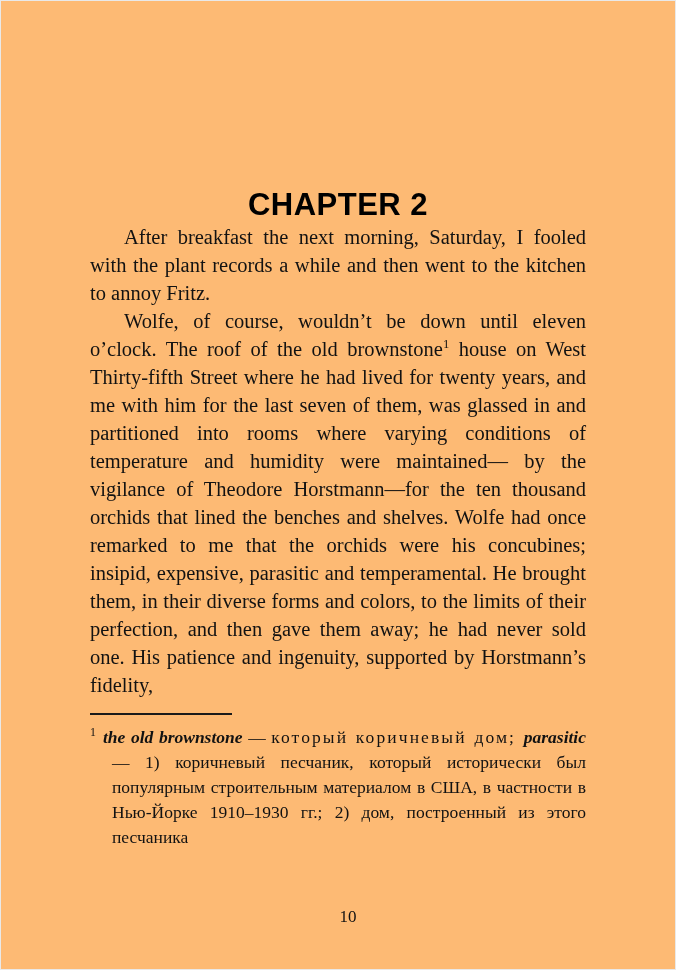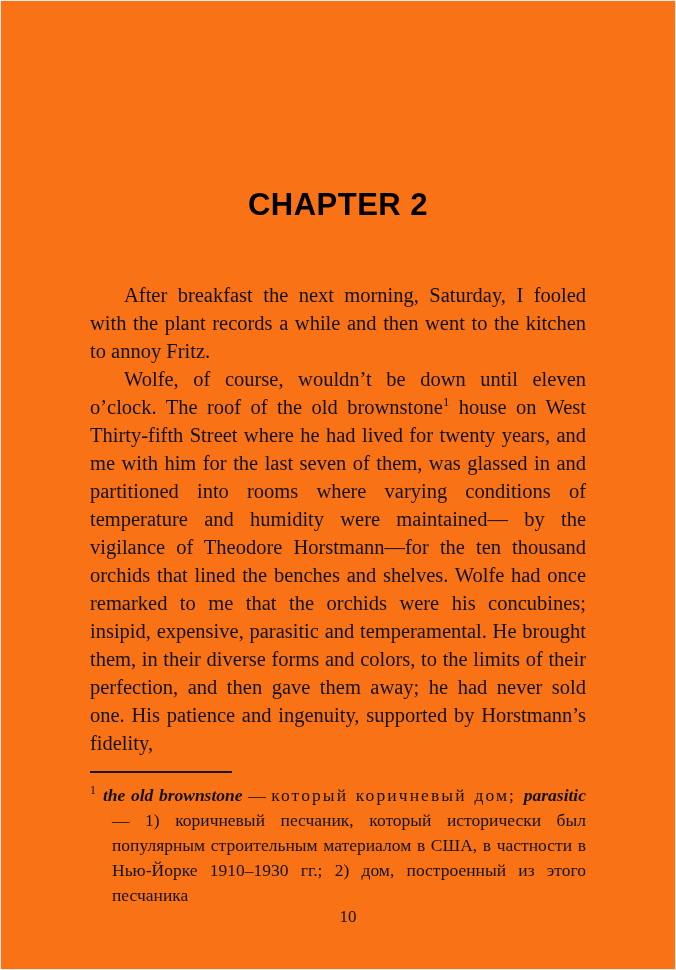--- a/index.html
+++ b/index.html
@@ -5,41 +5,40 @@
     html, body {
       margin: 0;
       padding: 0;
       background: #ffffff;
     }
     .page {
       position: relative;
       width: 676px;
       height: 970px;
       margin: 0 auto;
-      background: #f97316;
+      background: #fdba74;
       box-sizing: border-box;
       border: 1px solid #e9e9e9;
       color: #121212;
       font-family: "Liberation Serif", serif;
       overflow: hidden;
     }
     .content {
       padding: 0 89px;
     }
     .chapter-title {
       padding-top: 186px;
       text-align: center;
       font-family: "Liberation Sans", sans-serif;
       font-weight: 700;
       font-size: 31px;
       letter-spacing: 0.5px;
       color: #000000;
     }
     .body-text {
-      margin-top: 58px;
       font-size: 20.5px;
       line-height: 28px;
       text-align: justify;
     }
     .body-text p {
       margin: 0;
       text-indent: 34px;
     }
     sup.note-ref {
       font-size: 0.62em;

